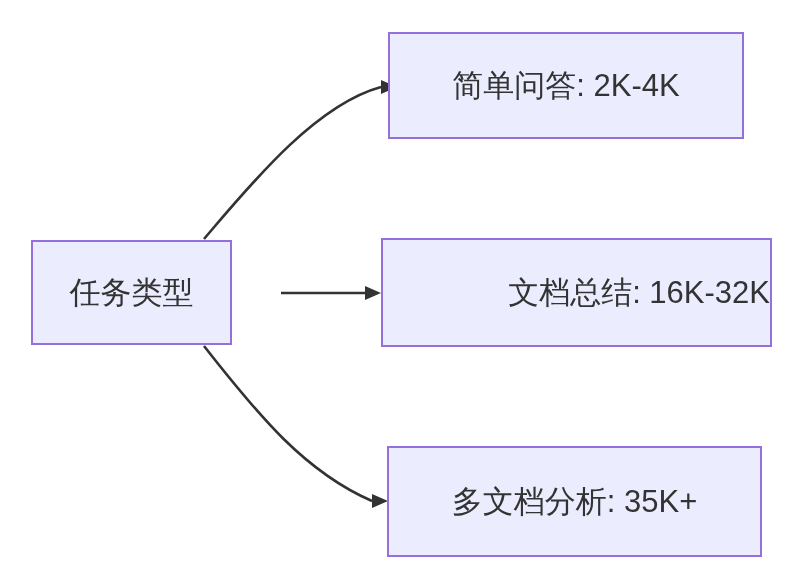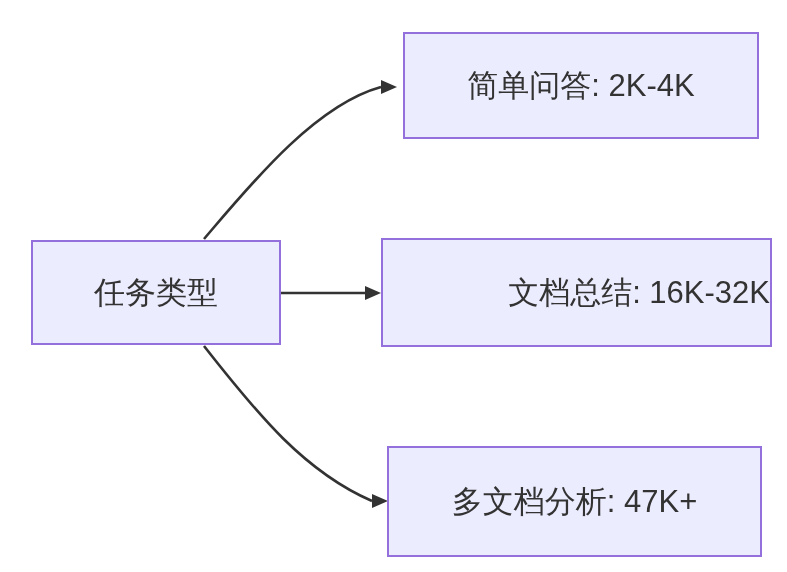--- a/index.html
+++ b/index.html
@@ -31,22 +31,22 @@
     align-items: center;
     justify-content: center;
     text-align: center;
   }
   .node span {
     color: var(--text, #333333);
     font-size: 31px;
     line-height: 1.2;
     white-space: nowrap;
   }
-  .node-root   { left: 31px;  top: 240px; width: 250px; height: 105px; }
-  .node-b1     { left: 403px; top: 32px;  width: 356px; height: 107px; }
+  .node-root   { left: 31px;  top: 240px; width: 201px; height: 105px; }
+  .node-b1     { left: 388px; top: 32px;  width: 356px; height: 107px; }
   .node-b2     { left: 381px; top: 238px; width: 391px; height: 109px; justify-content: flex-end; }
   .node-b3     { left: 387px; top: 446px; width: 375px; height: 111px; }
   .edge {
     fill: none;
     stroke-width: 2.6px;
   }
 </style>
 </head>
 <body>
 
@@ -69,16 +69,16 @@
 
   <div class="node node-b1">
     <span>简单问答: 2K-4K</span>
   </div>
 
   <div class="node node-b2">
     <span>文档总结: 16K-32K</span>
   </div>
 
   <div class="node node-b3">
-    <span>多文档分析: 47K+</span>
+    <span>多文档分析: 35K+</span>
   </div>
 
 </div>
 
 </body></html>

